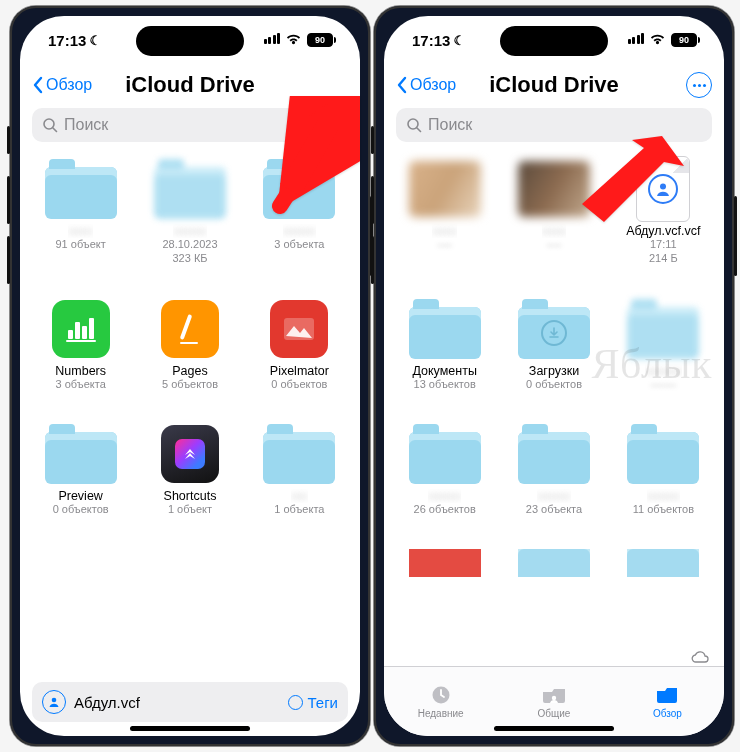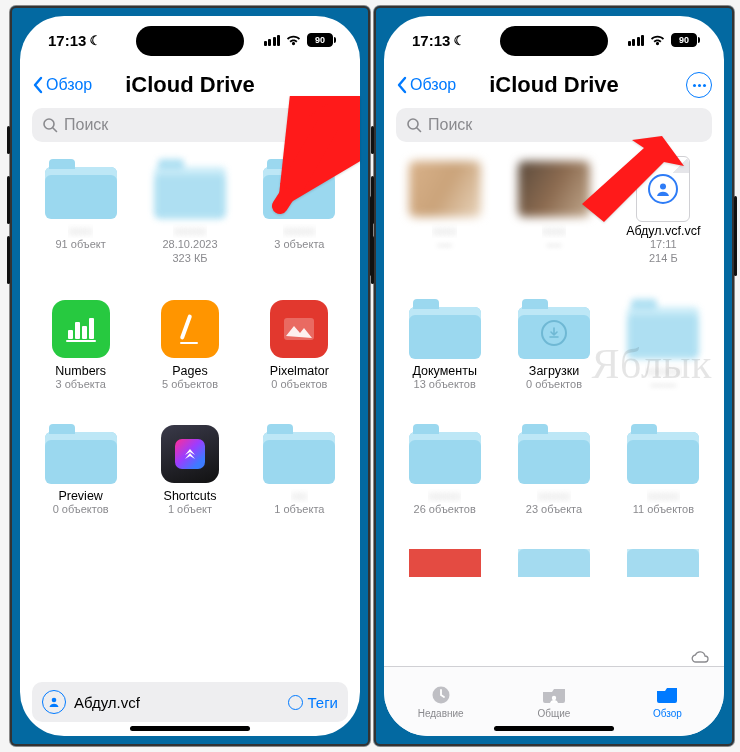--- a/index.html
+++ b/index.html
@@ -2,22 +2,22 @@
 <html><head>
 <meta charset="utf-8">
 <style>
   * { box-sizing: border-box; margin: 0; padding: 0; font-family: -apple-system, "SF Pro Text", "Helvetica Neue", Arial, sans-serif; }
   body { background: #f5f5f5; width: 740px; height: 752px; position: relative; overflow: hidden; }
 
   .phone {
     position: absolute;
     width: 360px;
     height: 740px;
-    background: #0369a1;
-    border-radius: 6px;
+    background: #0f172a;
+    border-radius: 26px;
     padding: 10px;
     box-shadow: 0 0 0 1px #888, inset 0 0 0 2px #333;
   }
   .phone.left { left: 10px; top: 6px; }
   .phone.right { left: 374px; top: 6px; }
 
   .side-btn { position: absolute; background:#111; border-radius:2px; }
   .sb-l1 { left:-3px; top:120px; width:3px; height:28px; }
   .sb-l2 { left:-3px; top:170px; width:3px; height:48px; }
   .sb-l3 { left:-3px; top:230px; width:3px; height:48px; }
@@ -35,21 +35,21 @@
   }
   .island {
     position: absolute; top: 10px; left: 50%; transform: translateX(-50%);
     width: 108px; height: 30px; background: #000; border-radius: 18px; z-index: 10;
   }
   .status-bar {
     height: 48px; display: flex; justify-content: space-between; align-items: center;
     padding: 0 24px 0 28px; font-size: 15px; font-weight: 600; color:#000;
   }
   .status-left { display:flex; align-items:center; gap:3px; }
-  .status-right { display:flex; align-items:center; gap:5px; }
+  .status-right { display:flex; align-items:flex-start; gap:5px; }
   .moon { font-size:13px; }
 
   .signal { display:flex; align-items:flex-end; gap:1.5px; }
   .signal i { width:3px; background:#000; border-radius:1px; display:block; }
   .signal i:nth-child(1){height:5px} .signal i:nth-child(2){height:7px}
   .signal i:nth-child(3){height:9px} .signal i:nth-child(4){height:11px}
 
   .wifi svg { display:block; }
 
   .battery {

